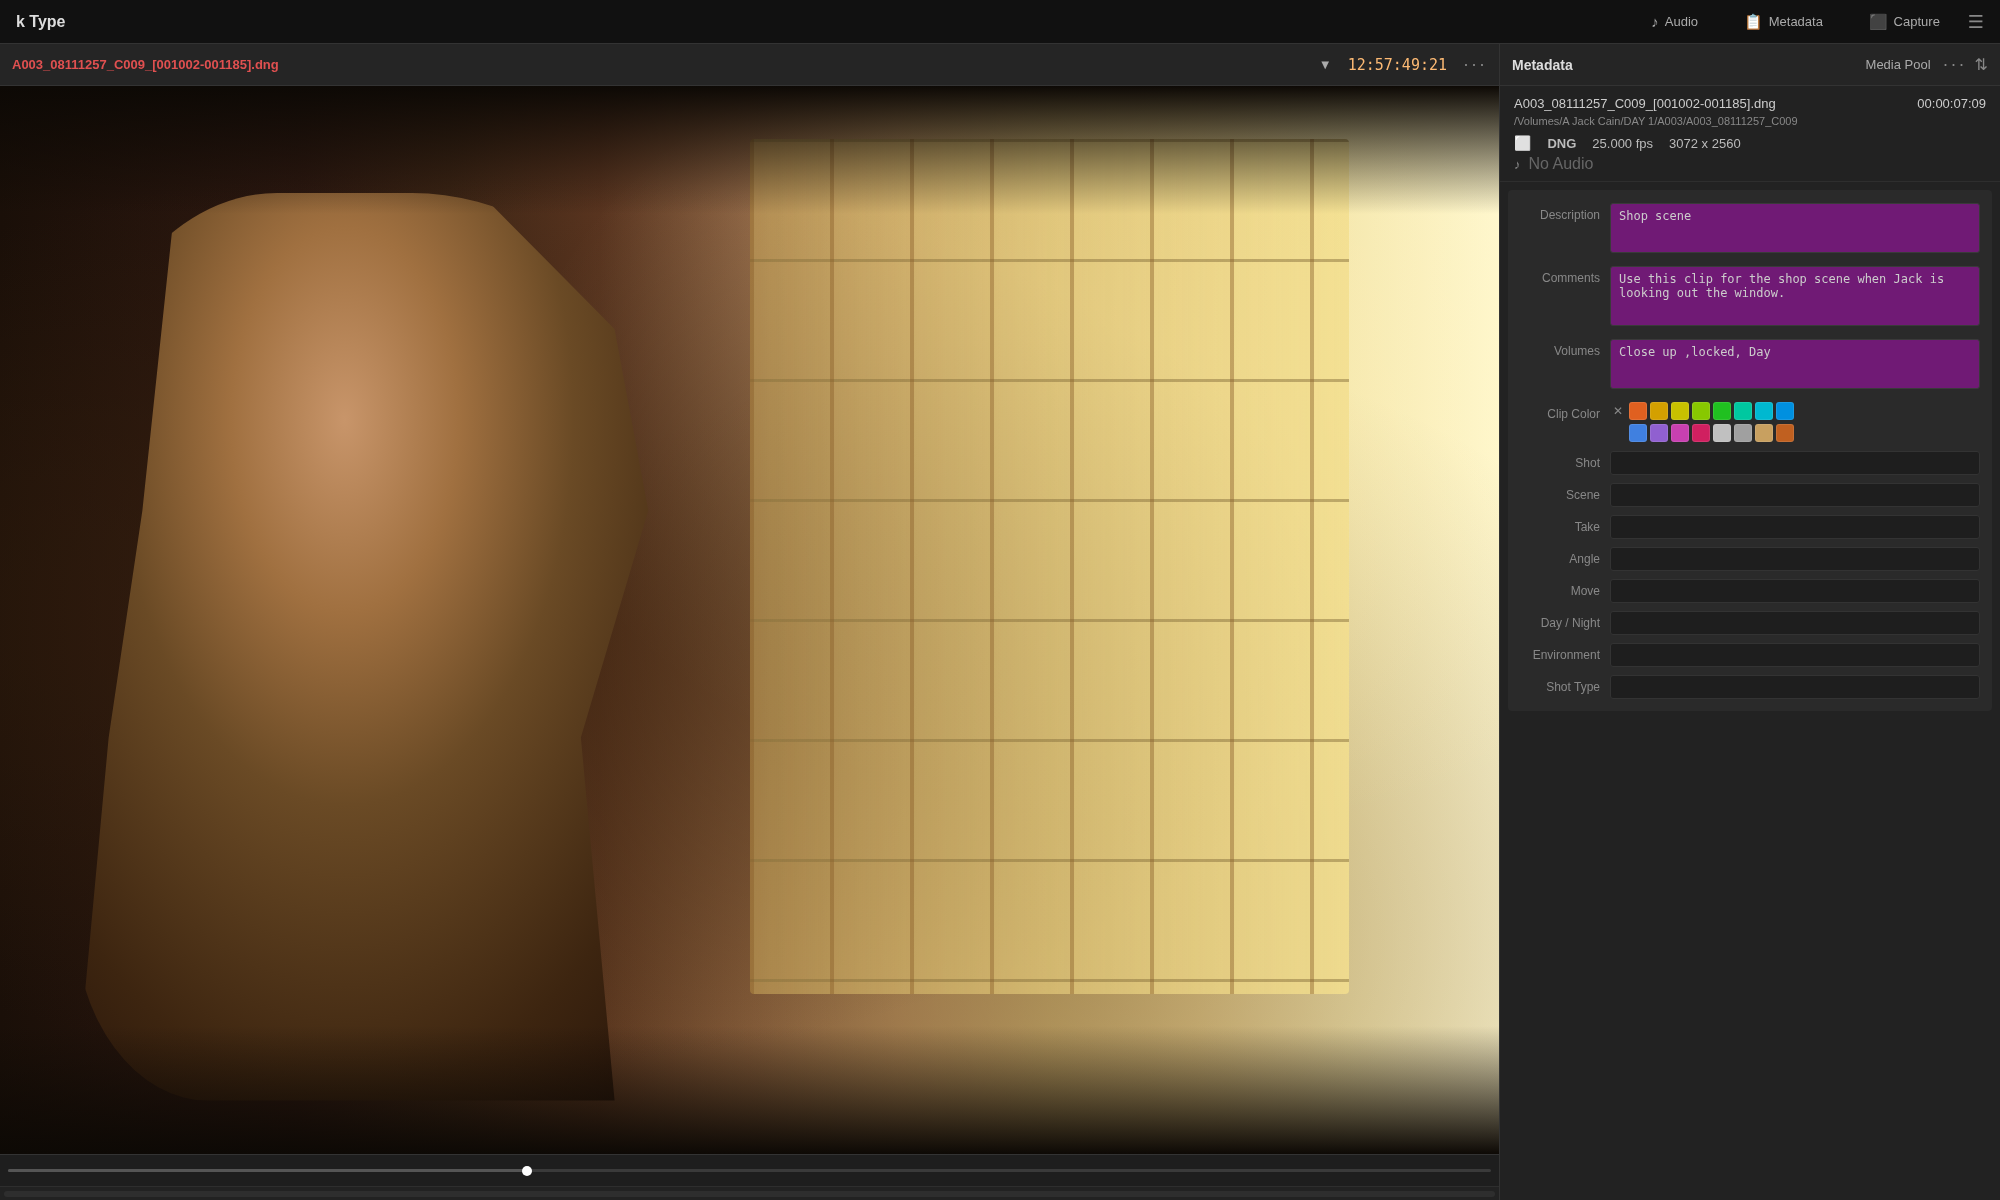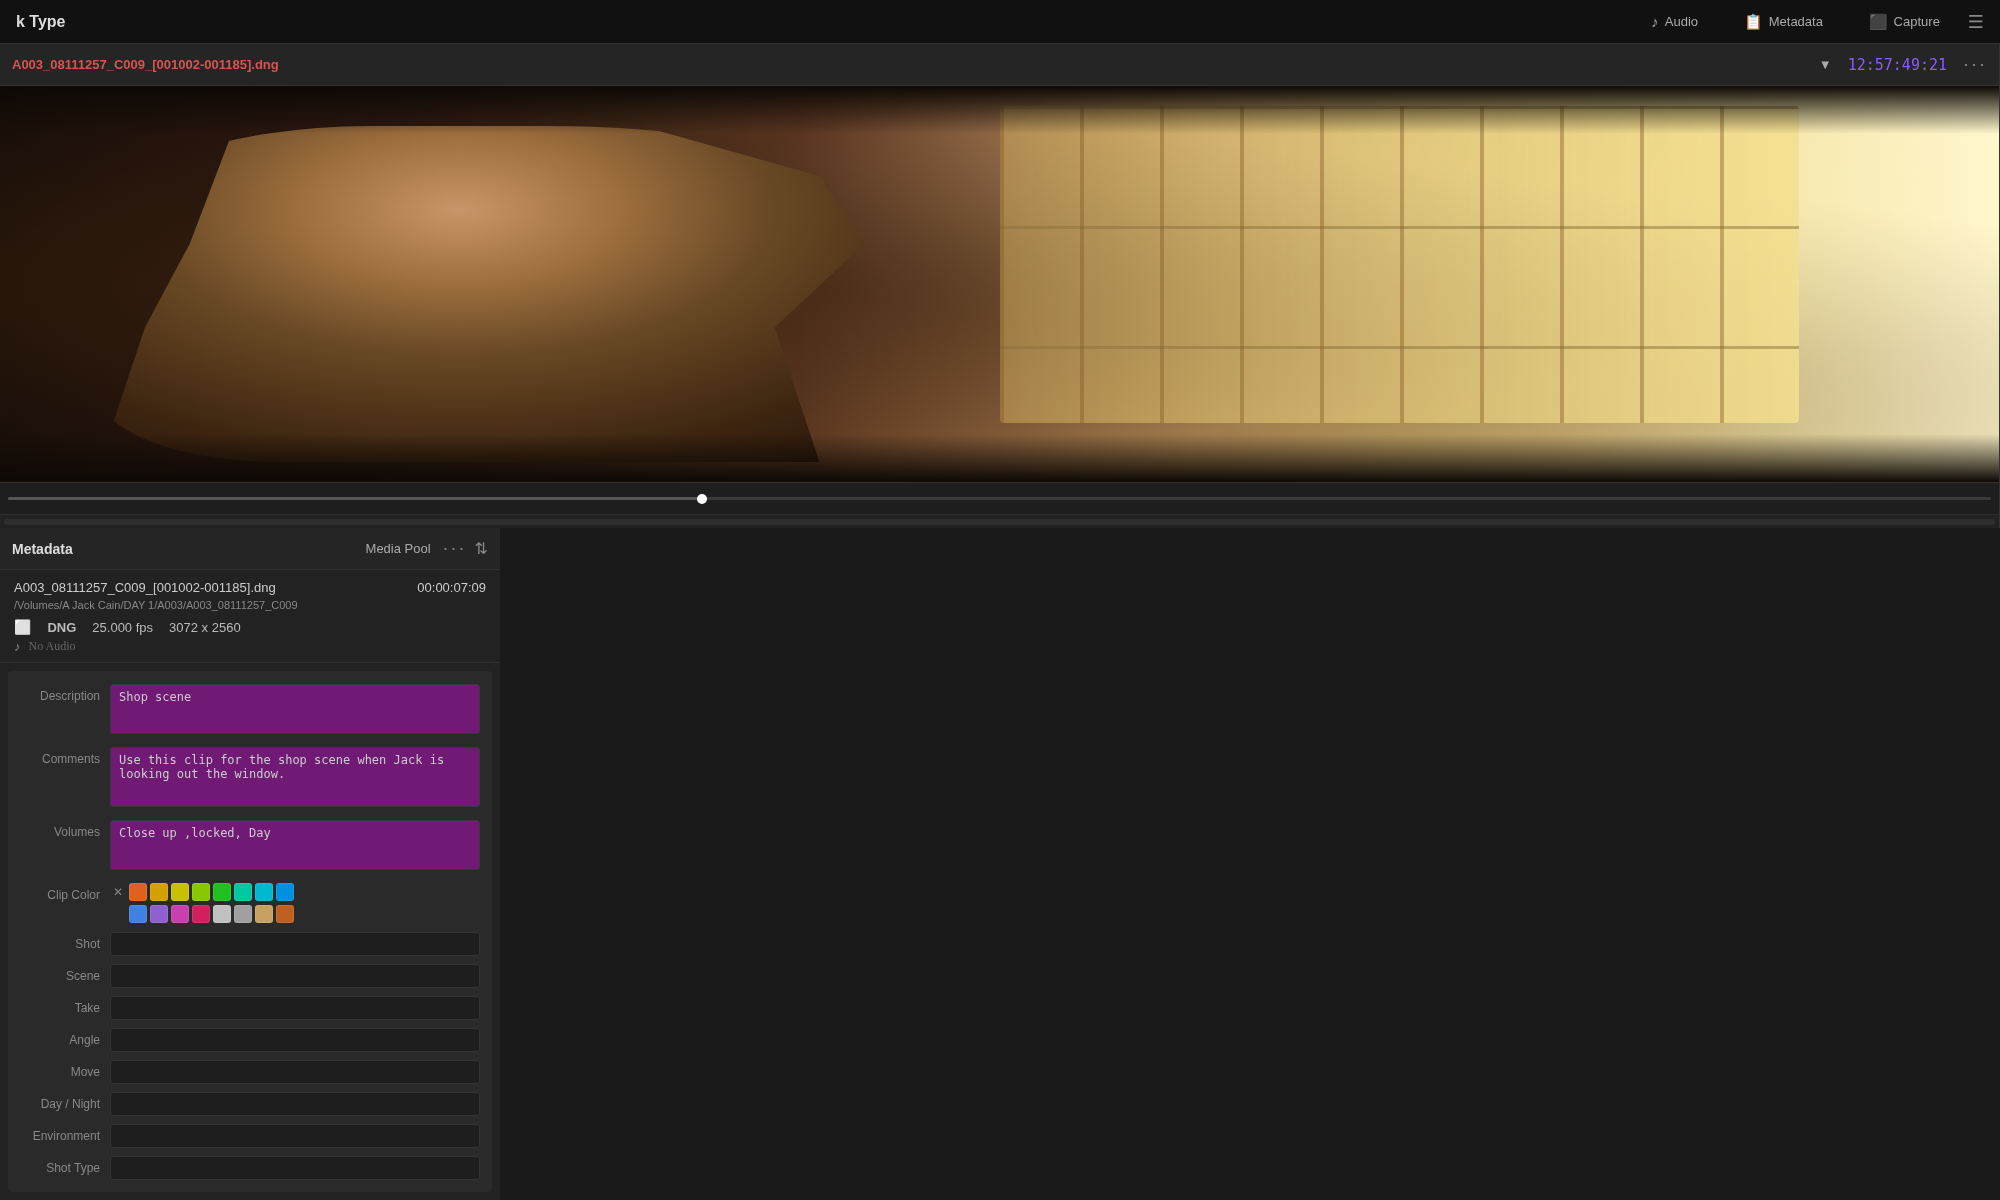--- a/index.html
+++ b/index.html
@@ -48,21 +48,20 @@
       margin-left: 20px;
       color: #888;
       font-size: 18px;
       cursor: pointer;
     }
 
     
     #main {
       display: flex;
       height: calc(1200px - 44px);
-      flex-direction: column;
     }
 
     
     #viewer-panel {
       flex: 1;
       display: flex;
       flex-direction: column;
       background: #1e1e1e;
       border-right: 1px solid #333;
     }
@@ -80,21 +79,21 @@
       font-size: 13px;
       font-weight: 600;
       flex: 1;
     }
     #clip-dropdown {
       color: #aaa;
       margin-left: 6px;
       cursor: pointer;
     }
     #timecode {
-      color: #8b5cf6;
+      color: #fdba74;
       font-size: 15px;
       font-family: monospace;
       margin: 0 16px;
     }
     #viewer-dots {
       color: #888;
       font-size: 18px;
       cursor: pointer;
       letter-spacing: 2px;
     }
@@ -323,21 +322,21 @@
       color: #bbb;
       font-size: 13px;
     }
     #audio-row {
       display: flex;
       align-items: center;
       gap: 8px;
       margin-top: 4px;
     }
     .audio-icon { color: #888; font-size: 13px; }
-    .audio-label { color: #666; font-size: 12px; font-family: Liberation Serif, serif; }
+    .audio-label { color: #666; font-size: 16px; }
 
     
     #shot-scene-header {
       padding: 10px 14px 8px;
       font-size: 14px;
       font-weight: 600;
       color: #ddd;
       border-bottom: 1px solid #2e2e2e;
     }
 

